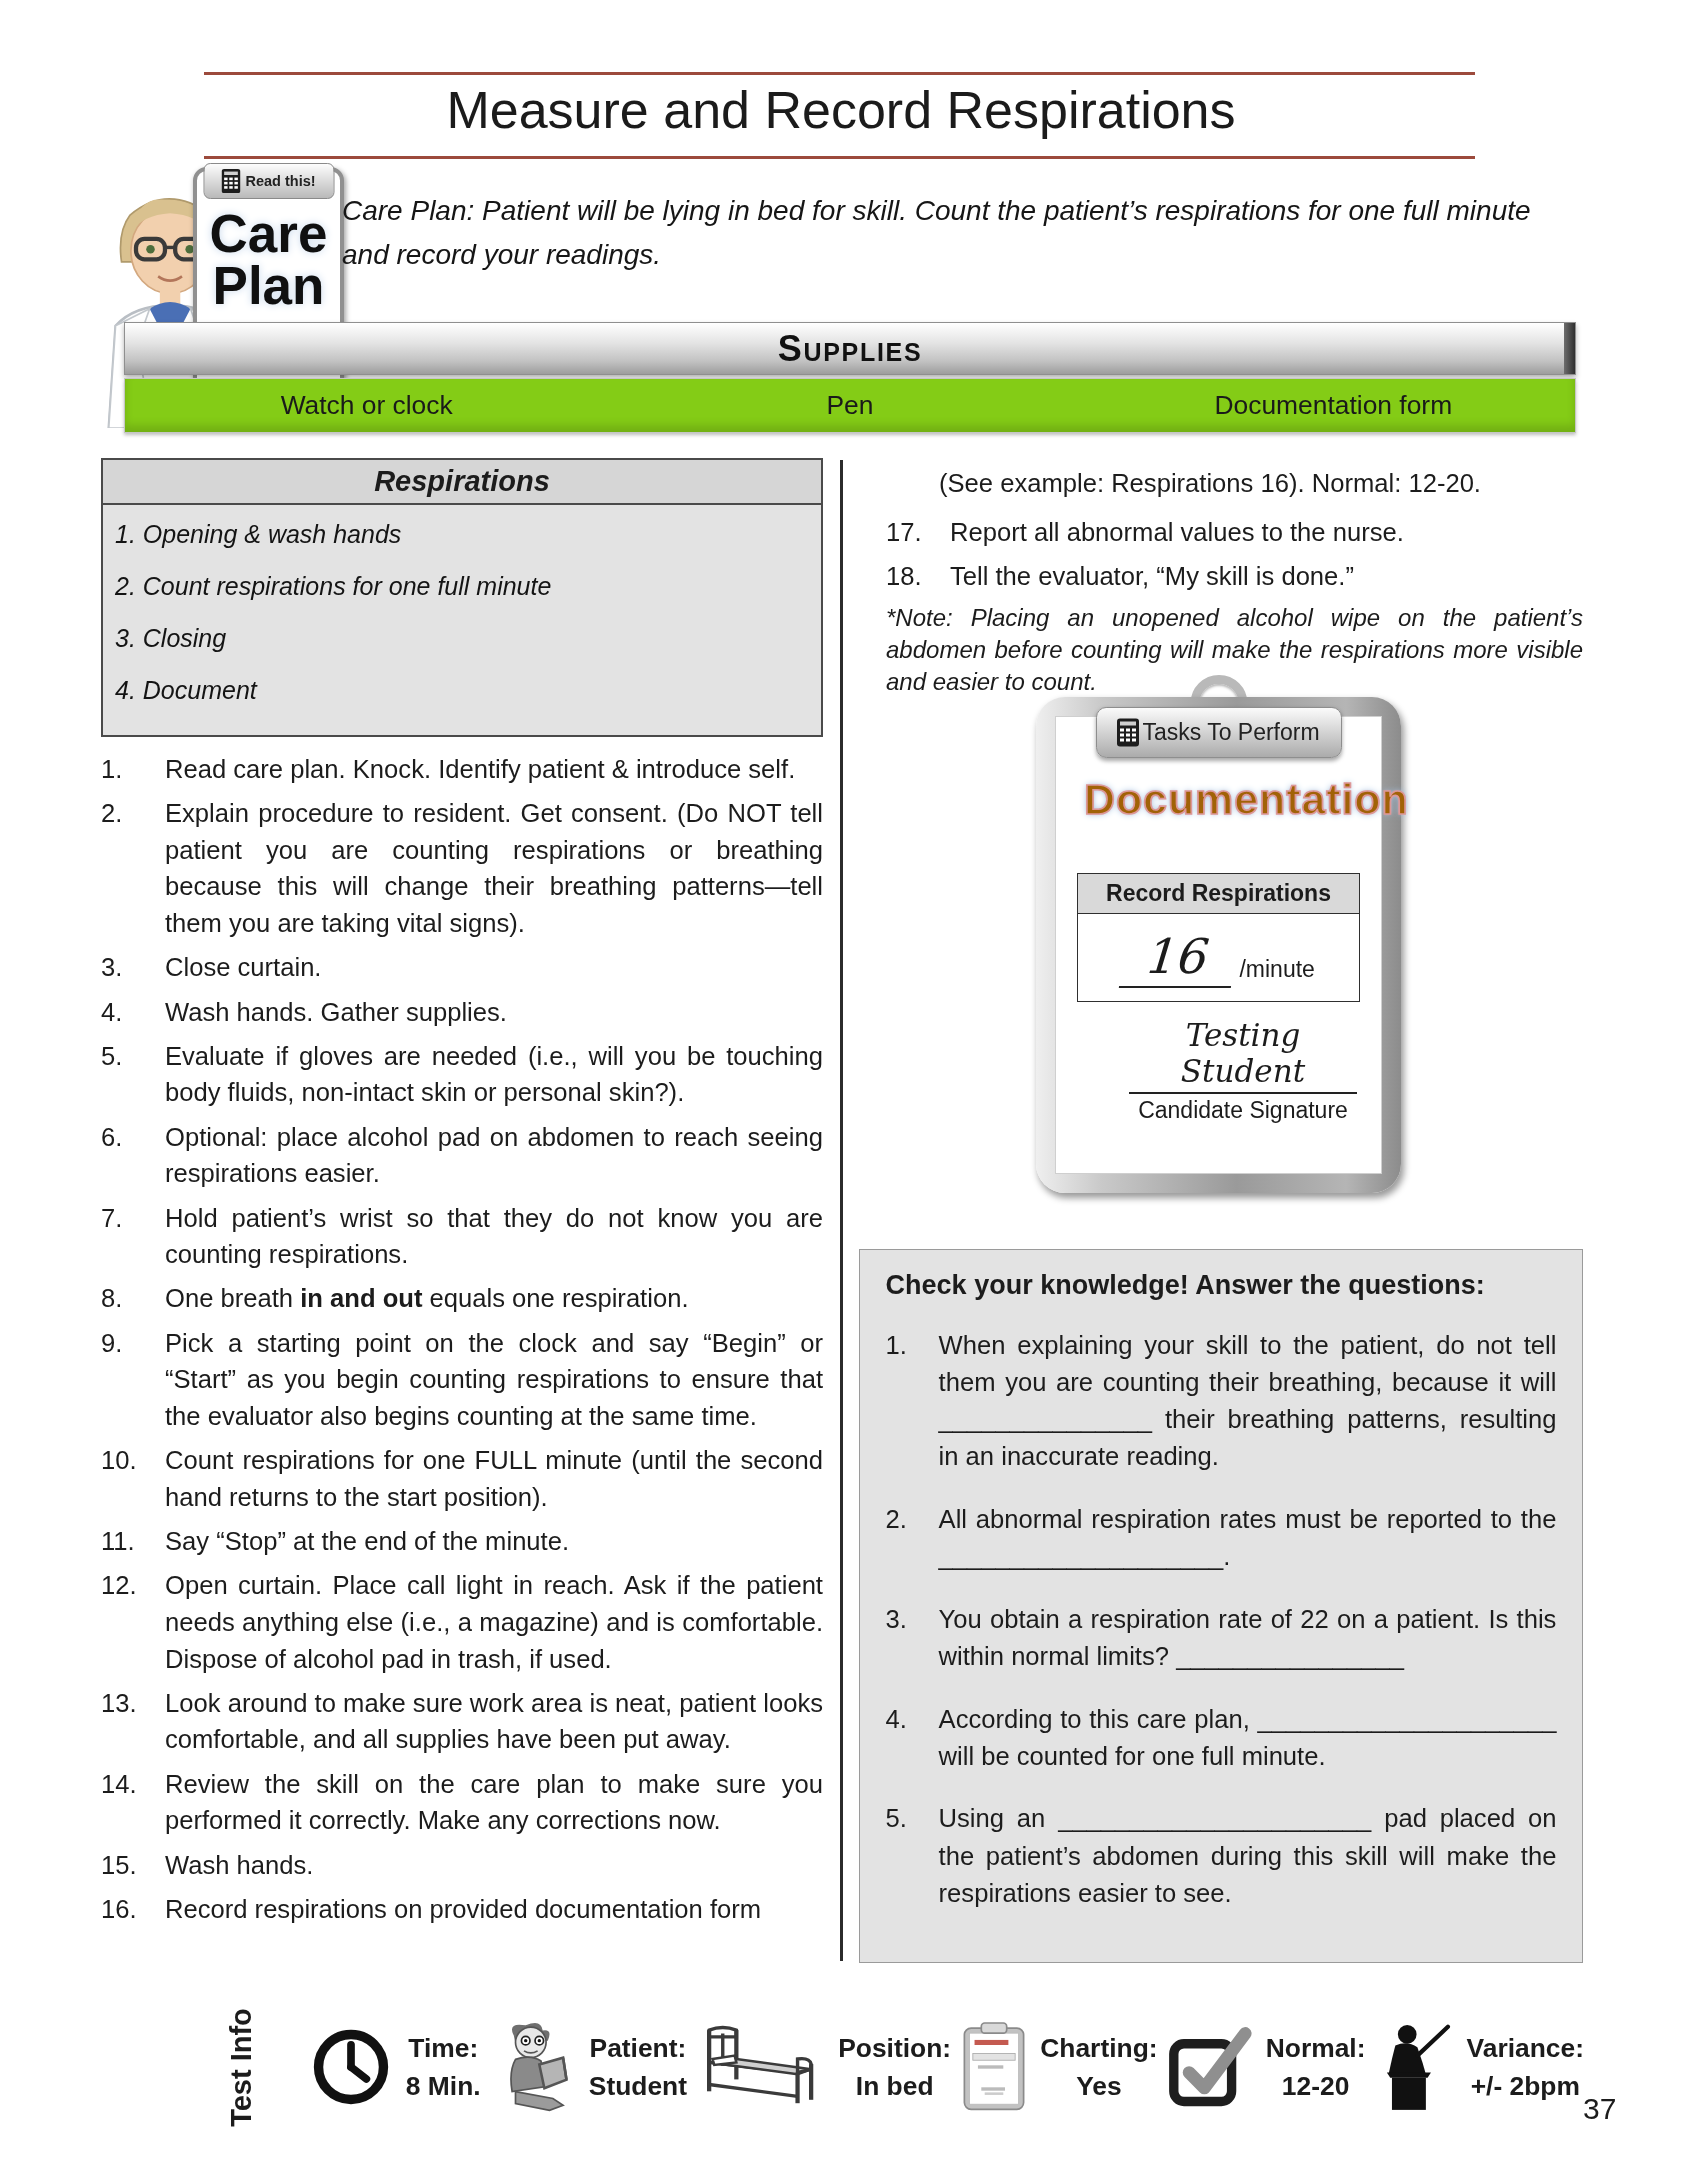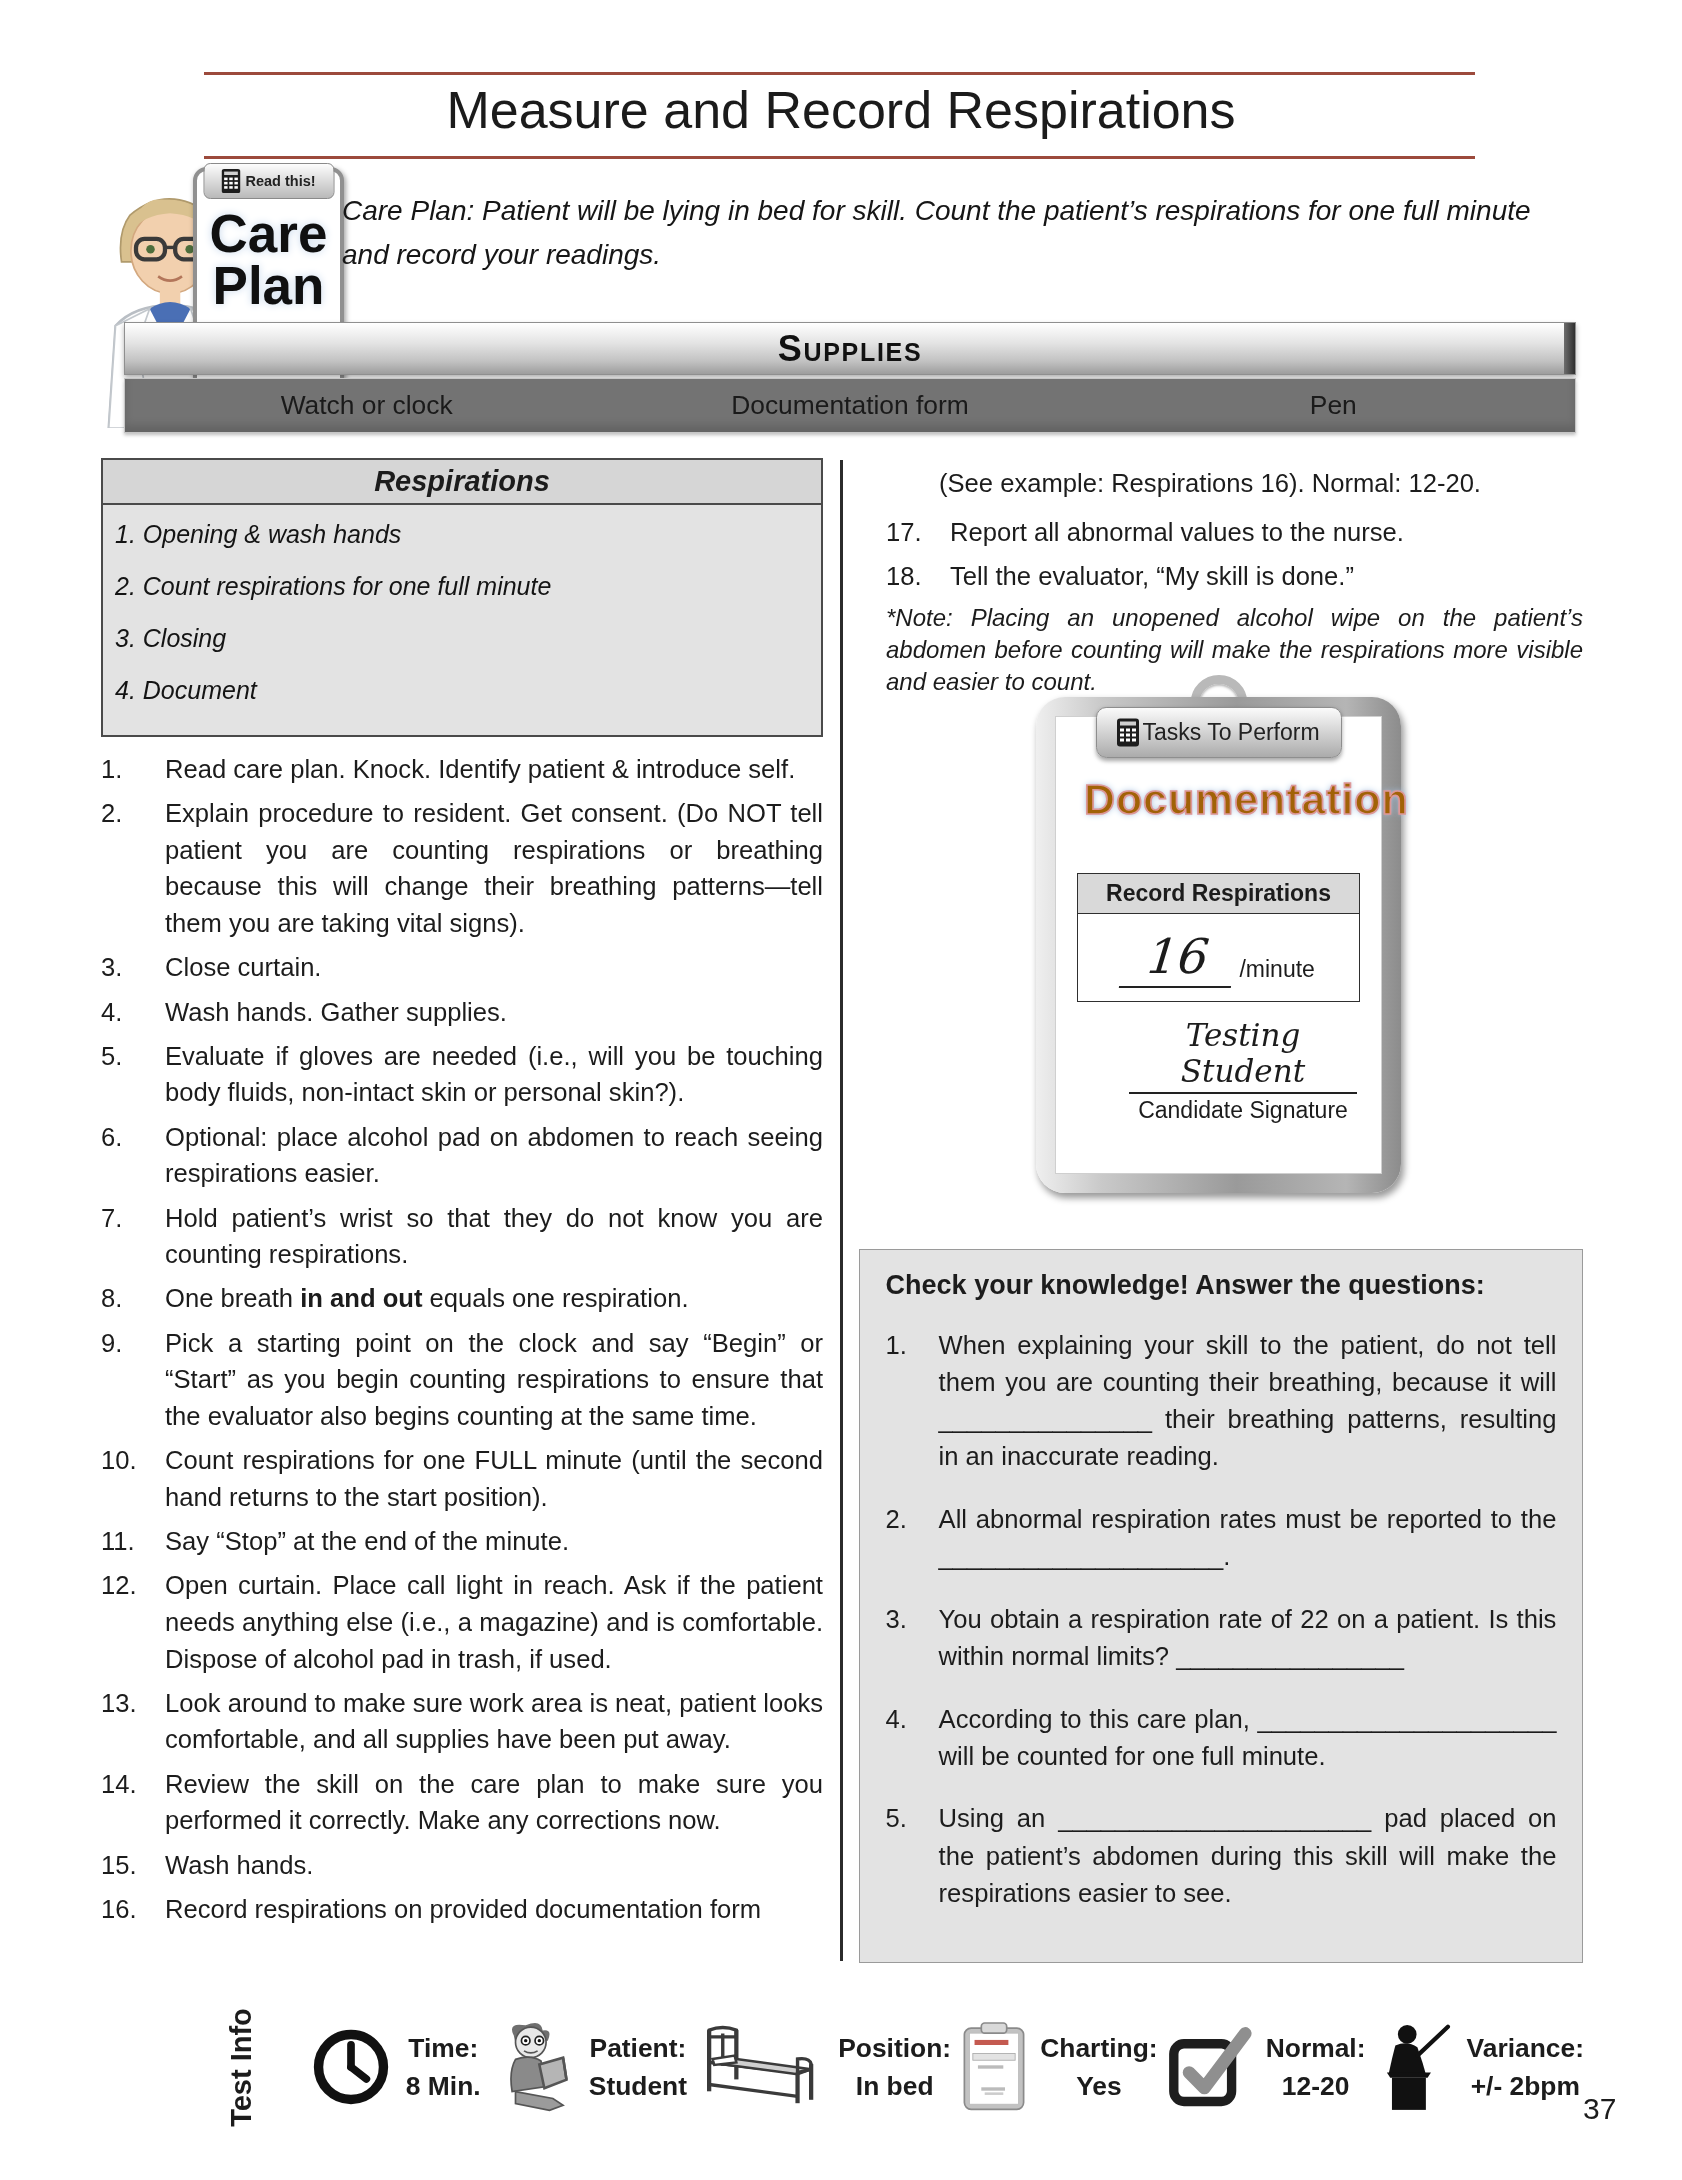--- a/index.html
+++ b/index.html
@@ -23,21 +23,21 @@
            line-height:1.58;color:#161616;}
 
   
   .supplies-bar{position:absolute;left:124px;top:322px;width:1450px;height:51px;
                 background:linear-gradient(180deg,#ffffff 0%,#e3e3e3 40%,#c2c2c2 75%,#9d9d9d 100%);
                 border:0.9px solid #8f8f8f;box-shadow:0 3.4px 5.1px rgba(0,0,0,.3);
                 display:flex;align-items:center;justify-content:center;}
   .supplies-bar::after{content:"";position:absolute;right:0;top:0;bottom:0;width:11px;
                 background:linear-gradient(90deg,#6d6d6d,#2f2f2f);}
   .supplies-title{font-variant:small-caps;font-weight:bold;font-size:36px;letter-spacing:1.7px;color:#111;}
-  .supplies-items{position:absolute;left:124px;top:378px;width:1450px;height:53px;background:#737373;
+  .supplies-items{position:absolute;left:124px;top:378px;width:1450px;height:53px;background:#84cc16;
                   border:0.9px solid #c6c6c6;box-shadow:inset 0 -6.8px 8.5px rgba(0,0,0,.14),0 2.6px 3.4px rgba(0,0,0,.25);
                   display:flex;align-items:center;}
   .supply-cell{flex:1;text-align:center;font-size:26.4px;color:#1a1a1a;}
 
   .col-divider{position:absolute;left:840px;top:460px;width:2.6px;height:1501px;background:#2b2b2b;}
 
   
   .left-col{position:absolute;left:101px;top:458px;width:722px;}
   .skill-box{border:2.6px solid #4a4a4a;}
   .skill-box-header{background:#d6d6d6;border-bottom:2.6px solid #4a4a4a;text-align:center;
@@ -153,22 +153,22 @@
     </div>
   </div>
   <div class="cp-text">Care Plan: Patient will be lying in bed for skill. Count the patient’s respirations for one full minute and record your readings.</div>
 
   <div class="supplies-bar">
     <span class="supplies-title">Supplies</span>
   </div>
   <div class="supplies-items">
 
   <div class="supply-cell">Watch or clock</div>
+      <div class="supply-cell">Pen</div>
       <div class="supply-cell">Documentation form</div>
-      <div class="supply-cell">Pen</div>
     </div>
 
   <div class="col-divider"></div>
 
   <div class="left-col">
     <div class="skill-box">
       <div class="skill-box-header">Respirations</div>
       <div class="skill-box-body">
 
       <div class="skill-item">1. Opening &amp; wash hands</div>

